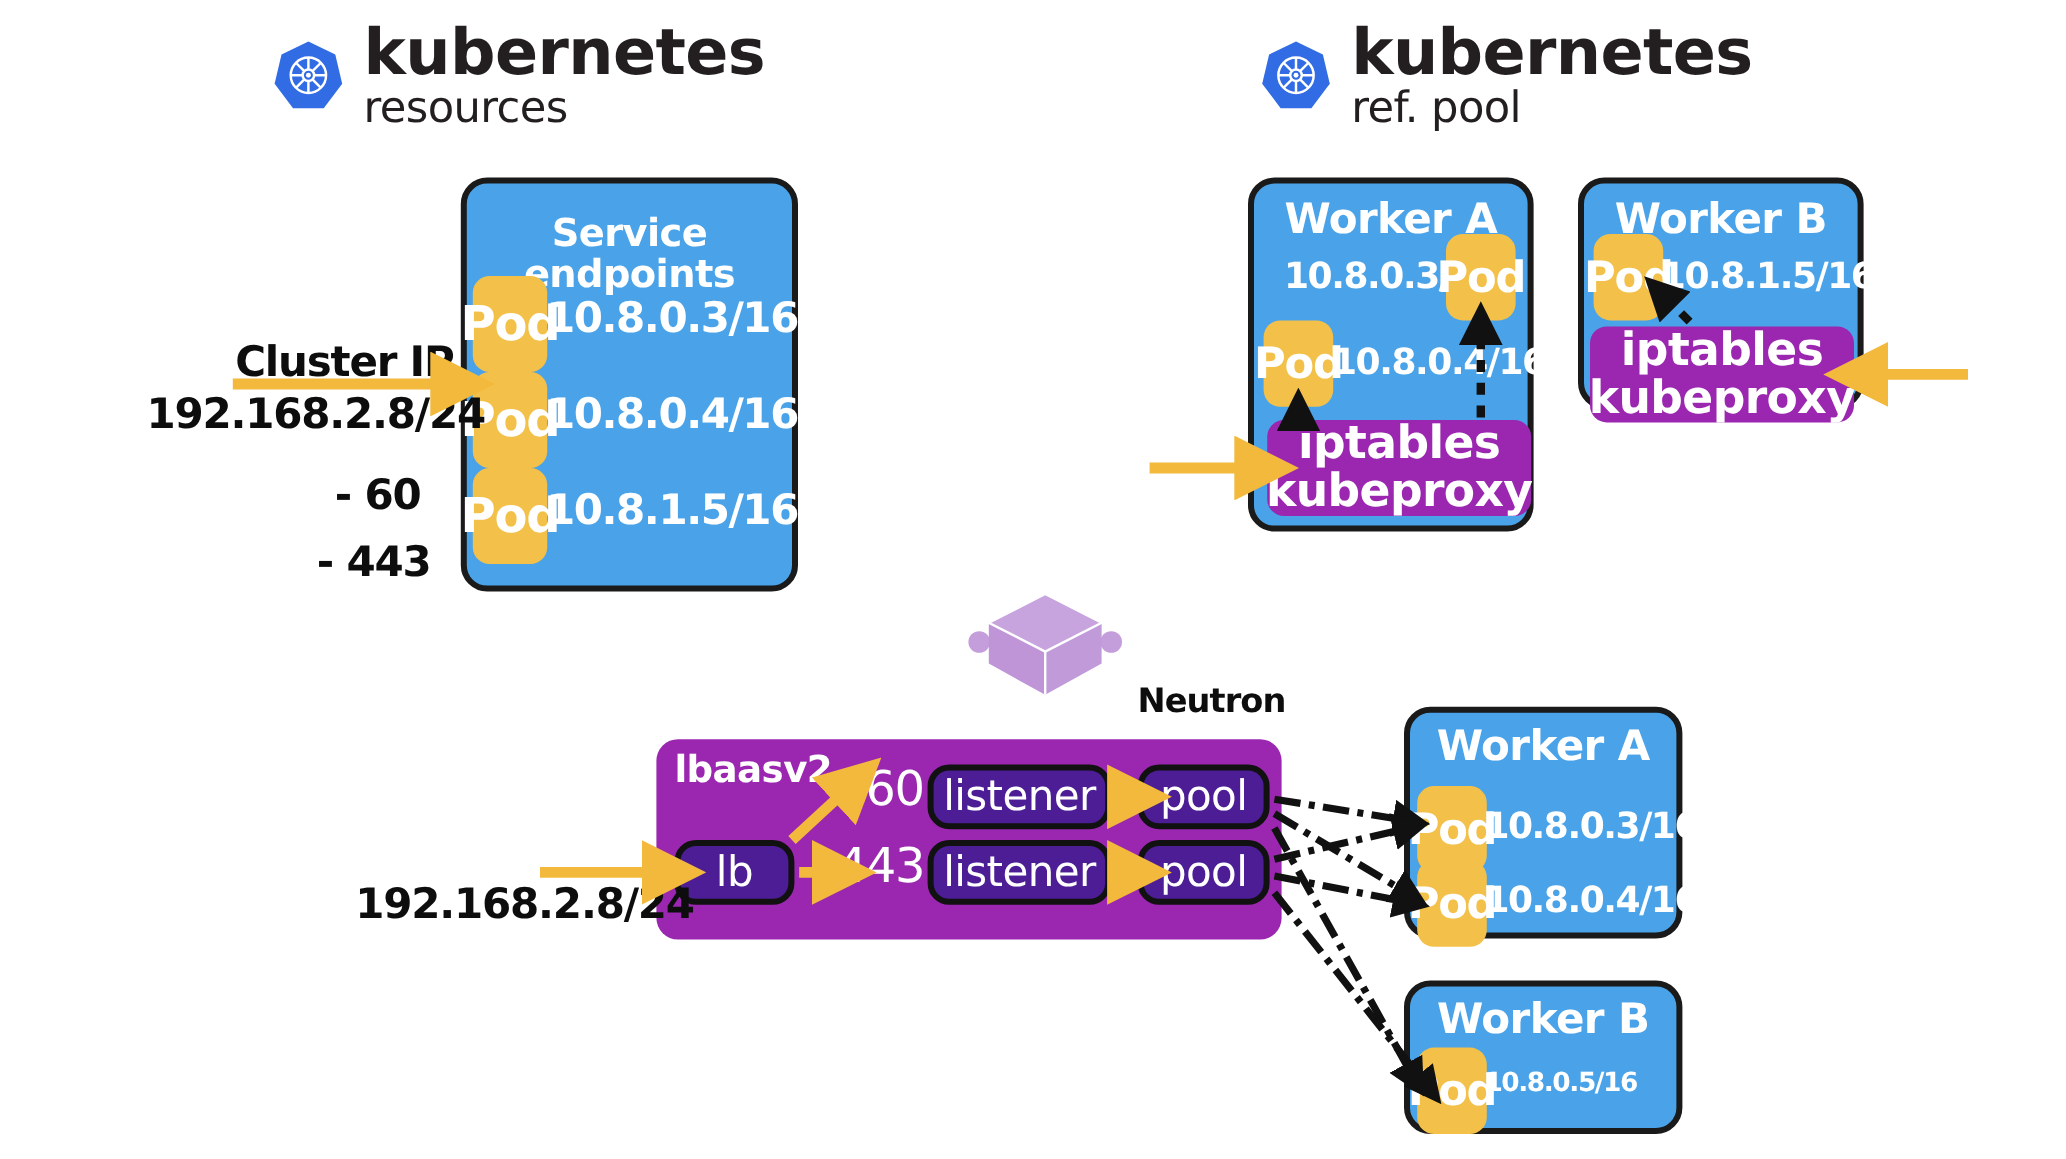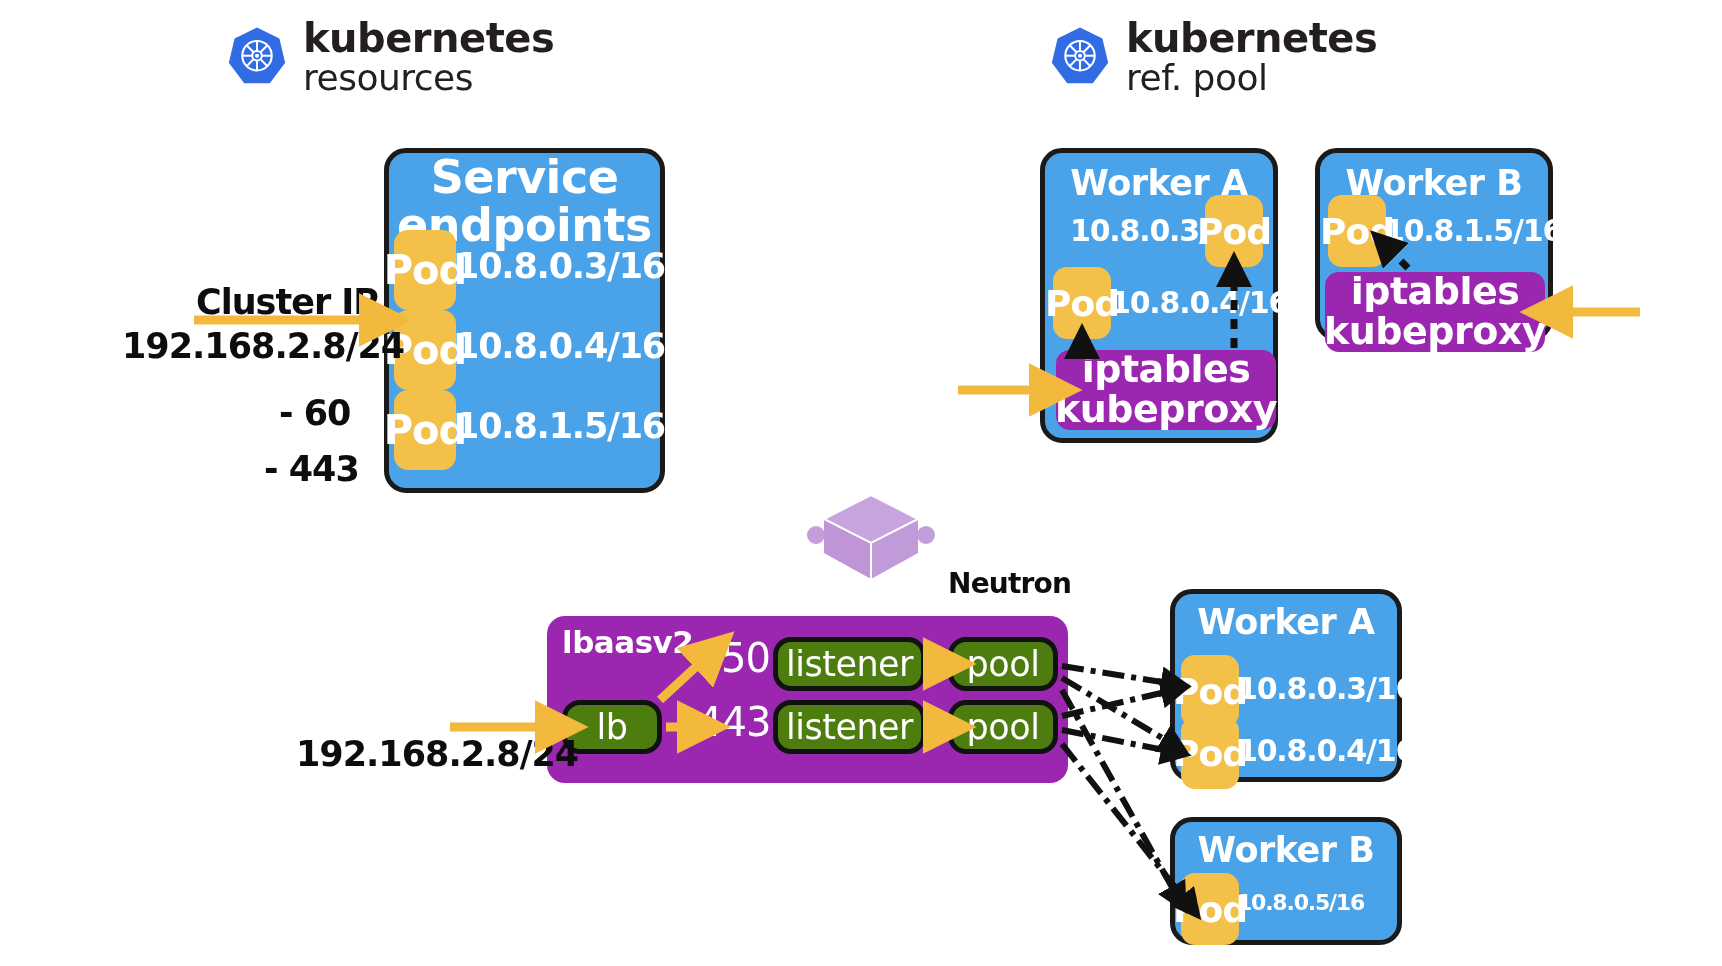--- a/index.html
+++ b/index.html
@@ -7,21 +7,21 @@
     width:1722px;height:966px;position:relative;overflow:hidden;
     font-family:"DejaVu Sans","Liberation Sans",sans-serif;
   }
   .stage{position:absolute;left:0;top:0;width:1722px;height:966px;}
   .abs{position:absolute;box-sizing:border-box;}
 
   
   .logo-wrap{display:flex;align-items:center;}
   .k8s-mark{width:64px;height:64px;flex:0 0 64px;}
   .logo-text{margin-left:14px;line-height:1.0;}
-  .logo-l1{font-size:40px;font-weight:700;color:#231f20;letter-spacing:-0.5px;}
+  .logo-l1{font-size:53px;font-weight:700;color:#231f20;letter-spacing:-0.5px;}
   .logo-l2{font-size:36px;font-weight:400;color:#231f20;letter-spacing:-0.5px;margin-top:2px;}
 
   
   .node{
     background:#4aa3e8;border:5px solid #1a1a1a;border-radius:22px;
     color:#ffffff;
   }
   .node-title{
     position:absolute;left:0;right:0;text-align:center;
     font-size:35px;font-weight:700;color:#ffffff;letter-spacing:-0.5px;
@@ -49,21 +49,21 @@
   }
 
   
   .lbaas{
     background:#9b27b0;border-radius:18px;
   }
   .lbaas-title{
     font-size:31px;font-weight:700;color:#ffffff;letter-spacing:-0.5px;
   }
   .pill{
-    background:#4d7c0f;border:5px solid #111;border-radius:18px;
+    background:#4c1d95;border:5px solid #111;border-radius:18px;
     display:flex;align-items:center;justify-content:center;
     color:#ffffff;font-size:35px;font-weight:400;letter-spacing:-0.5px;
   }
   .port-num{
     font-size:40px;font-weight:400;color:#ffffff;letter-spacing:-1px;line-height:1;
   }
   .neutron-label{
     font-size:28px;font-weight:700;color:#0d0d0d;letter-spacing:-0.8px;white-space:nowrap;
   }
   svg.overlay{position:absolute;left:0;top:0;width:1722px;height:966px;overflow:visible;pointer-events:none;}
@@ -113,21 +113,21 @@
       </g>
       <circle cx="50" cy="48" r="3.2" fill="#ffffff"></circle>
     </svg>
     <div class="logo-text">
       <div class="logo-l1">kubernetes</div>
       <div class="logo-l2">ref. pool</div>
     </div>
   </div>
 
   <div class="abs node" style="left:384px;top:148px;width:281px;height:345px;">
-    <div class="node-title" style="top:0;line-height:1.05;font-size:46px;">
+    <div class="node-title" style="top:25px;line-height:1.05;font-size:32px;">
       <div>Service</div>
       <div>endpoints</div>
     </div>
   </div>
 
   <div class="abs pod" style="left:394px;top:230px;width:62px;height:80px;">
     <span>Pod</span>
   </div>
   <div class="abs ip" style="left:455px;top:249px;">10.8.0.3/16</div>
 
@@ -193,21 +193,21 @@
   <div class="abs neutron-label" style="left:948px;top:567px;">Neutron</div>
 
   <div class="abs lbaas" style="left:547px;top:616px;width:521px;height:167px;">
     <div class="lbaas-title abs" style="left:15px;top:8px;">lbaasv2</div>
   </div>
 
   <div class="abs pill" style="left:562px;top:700px;width:100px;height:54px;">
     <span>lb</span>
   </div>
 
-  <div class="abs port-num" style="left:721px;top:638px;">50</div>
+  <div class="abs port-num" style="left:721px;top:638px;">60</div>
   <div class="abs pill" style="left:773px;top:637px;width:153px;height:54px;">
     <span>listener</span>
   </div>
   <div class="abs pill" style="left:948px;top:637px;width:110px;height:54px;">
     <span>pool</span>
   </div>
 
   <div class="abs port-num" style="left:697px;top:702px;">443</div>
   <div class="abs pill" style="left:773px;top:700px;width:153px;height:54px;">
     <span>listener</span>

